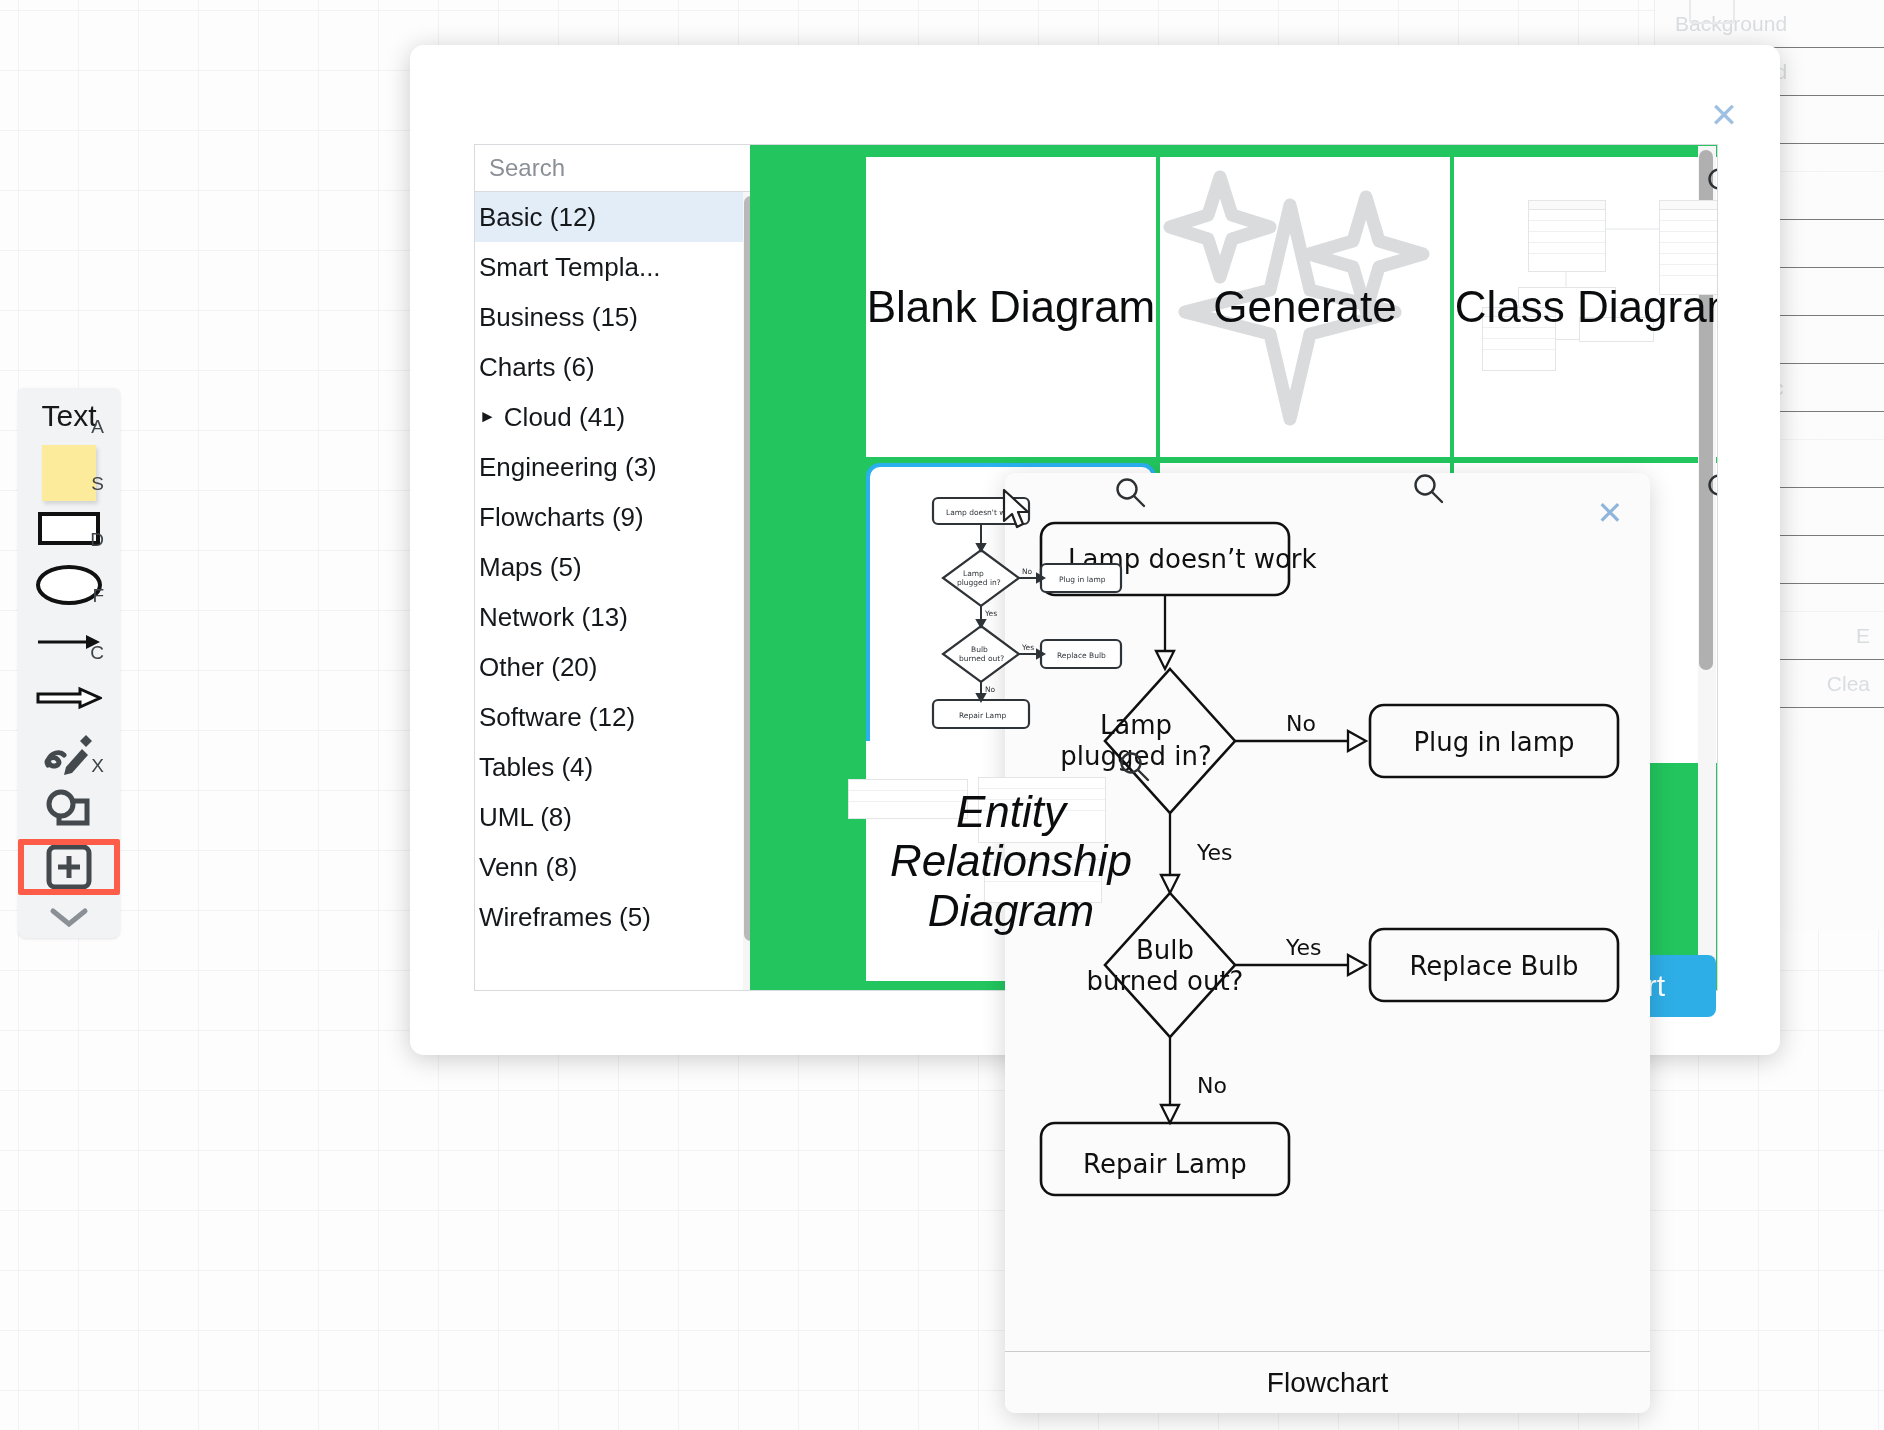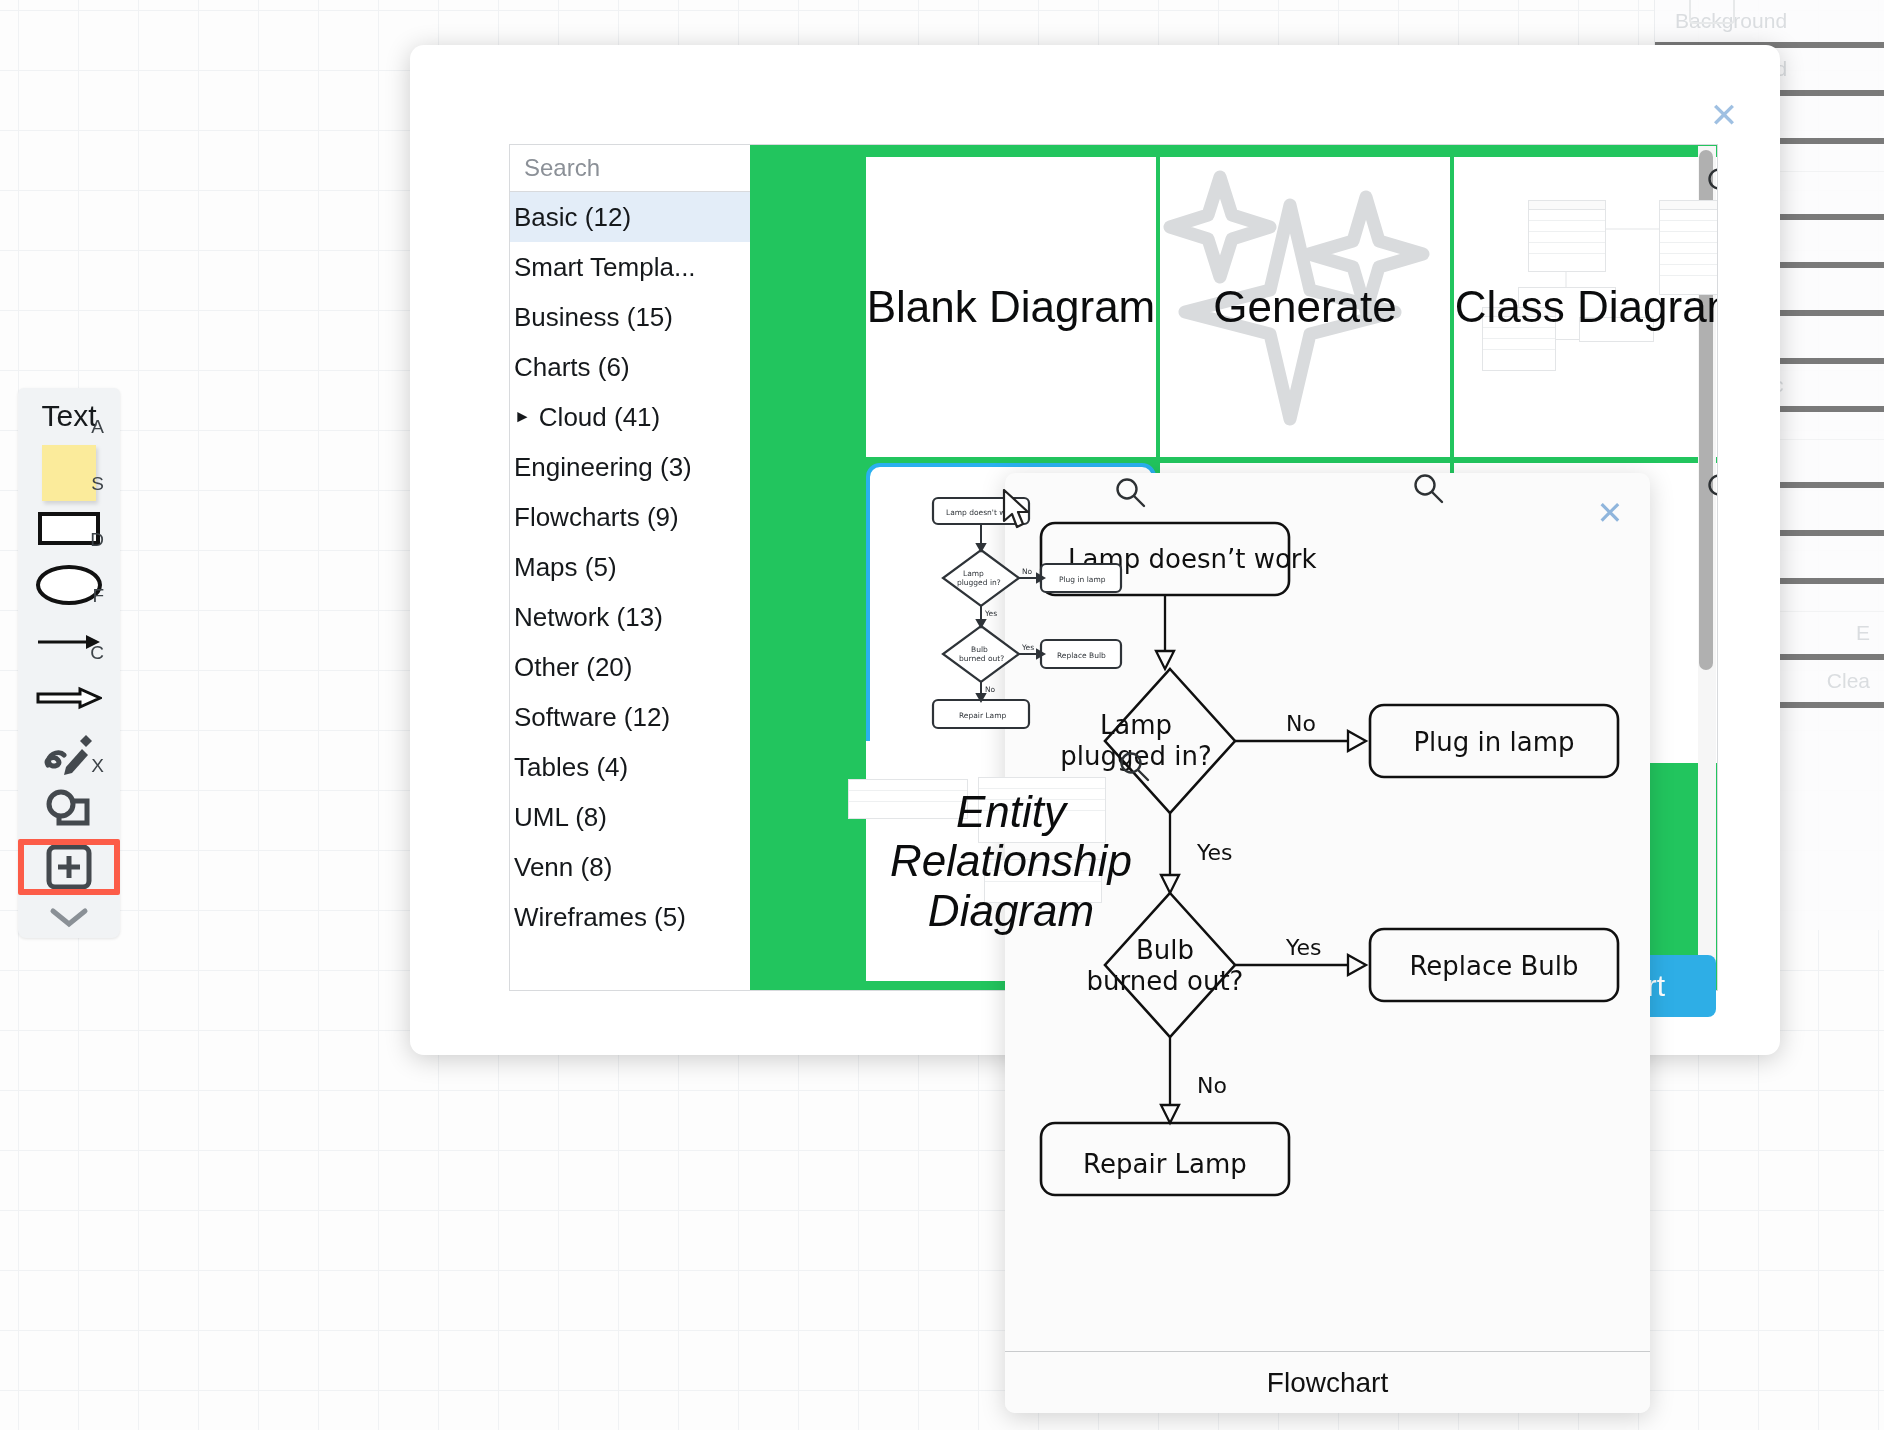--- a/index.html
+++ b/index.html
@@ -32,21 +32,21 @@
     color: #d9dcdf;
     font-size: 21px;
     opacity: .95;
     padding-top: 0px;
     overflow: hidden;
   }
   #right-panel .rp-row {
     height: 48px;
     display: flex; align-items: center;
     padding-left: 20px;
-    border-bottom: 6px solid #737373;
+    border-bottom: 1px solid #737373;
     white-space: nowrap;
   }
   #right-panel .rp-row.head { font-weight: bold; }
   #right-panel .rp-row.spacer { height: 28px; border-bottom: 1px solid #f2f3f4; }
   #right-panel .rp-row.right { justify-content: flex-end; padding-right: 14px; }
   #right-panel .rp-chip {
     position:absolute; top:-6px; left: 34px;
     width:46px;height:30px;border:2px solid #e6e8ea;border-radius:4px;
   }
 
@@ -109,21 +109,21 @@
     cursor: pointer;
   }
 
   
   #category-panel {
     position: absolute;
     left: 64px; top: 99px;
     width: 288px; height: 847px;
     border: 1px solid #d8dadd;
     background: #fff;
-    display: flex; flex-direction: column; margin-left: 35px;
+    display: flex; flex-direction: column;
   }
   #search-row {
     height: 47px; flex: none;
     border-bottom: 1px solid #d8dadd;
     display: flex; align-items: center;
     padding: 0 10px 0 14px;
   }
   #search-input {
     flex: 1; border: none; outline: none;
     font-size: 24px; color: #111;

